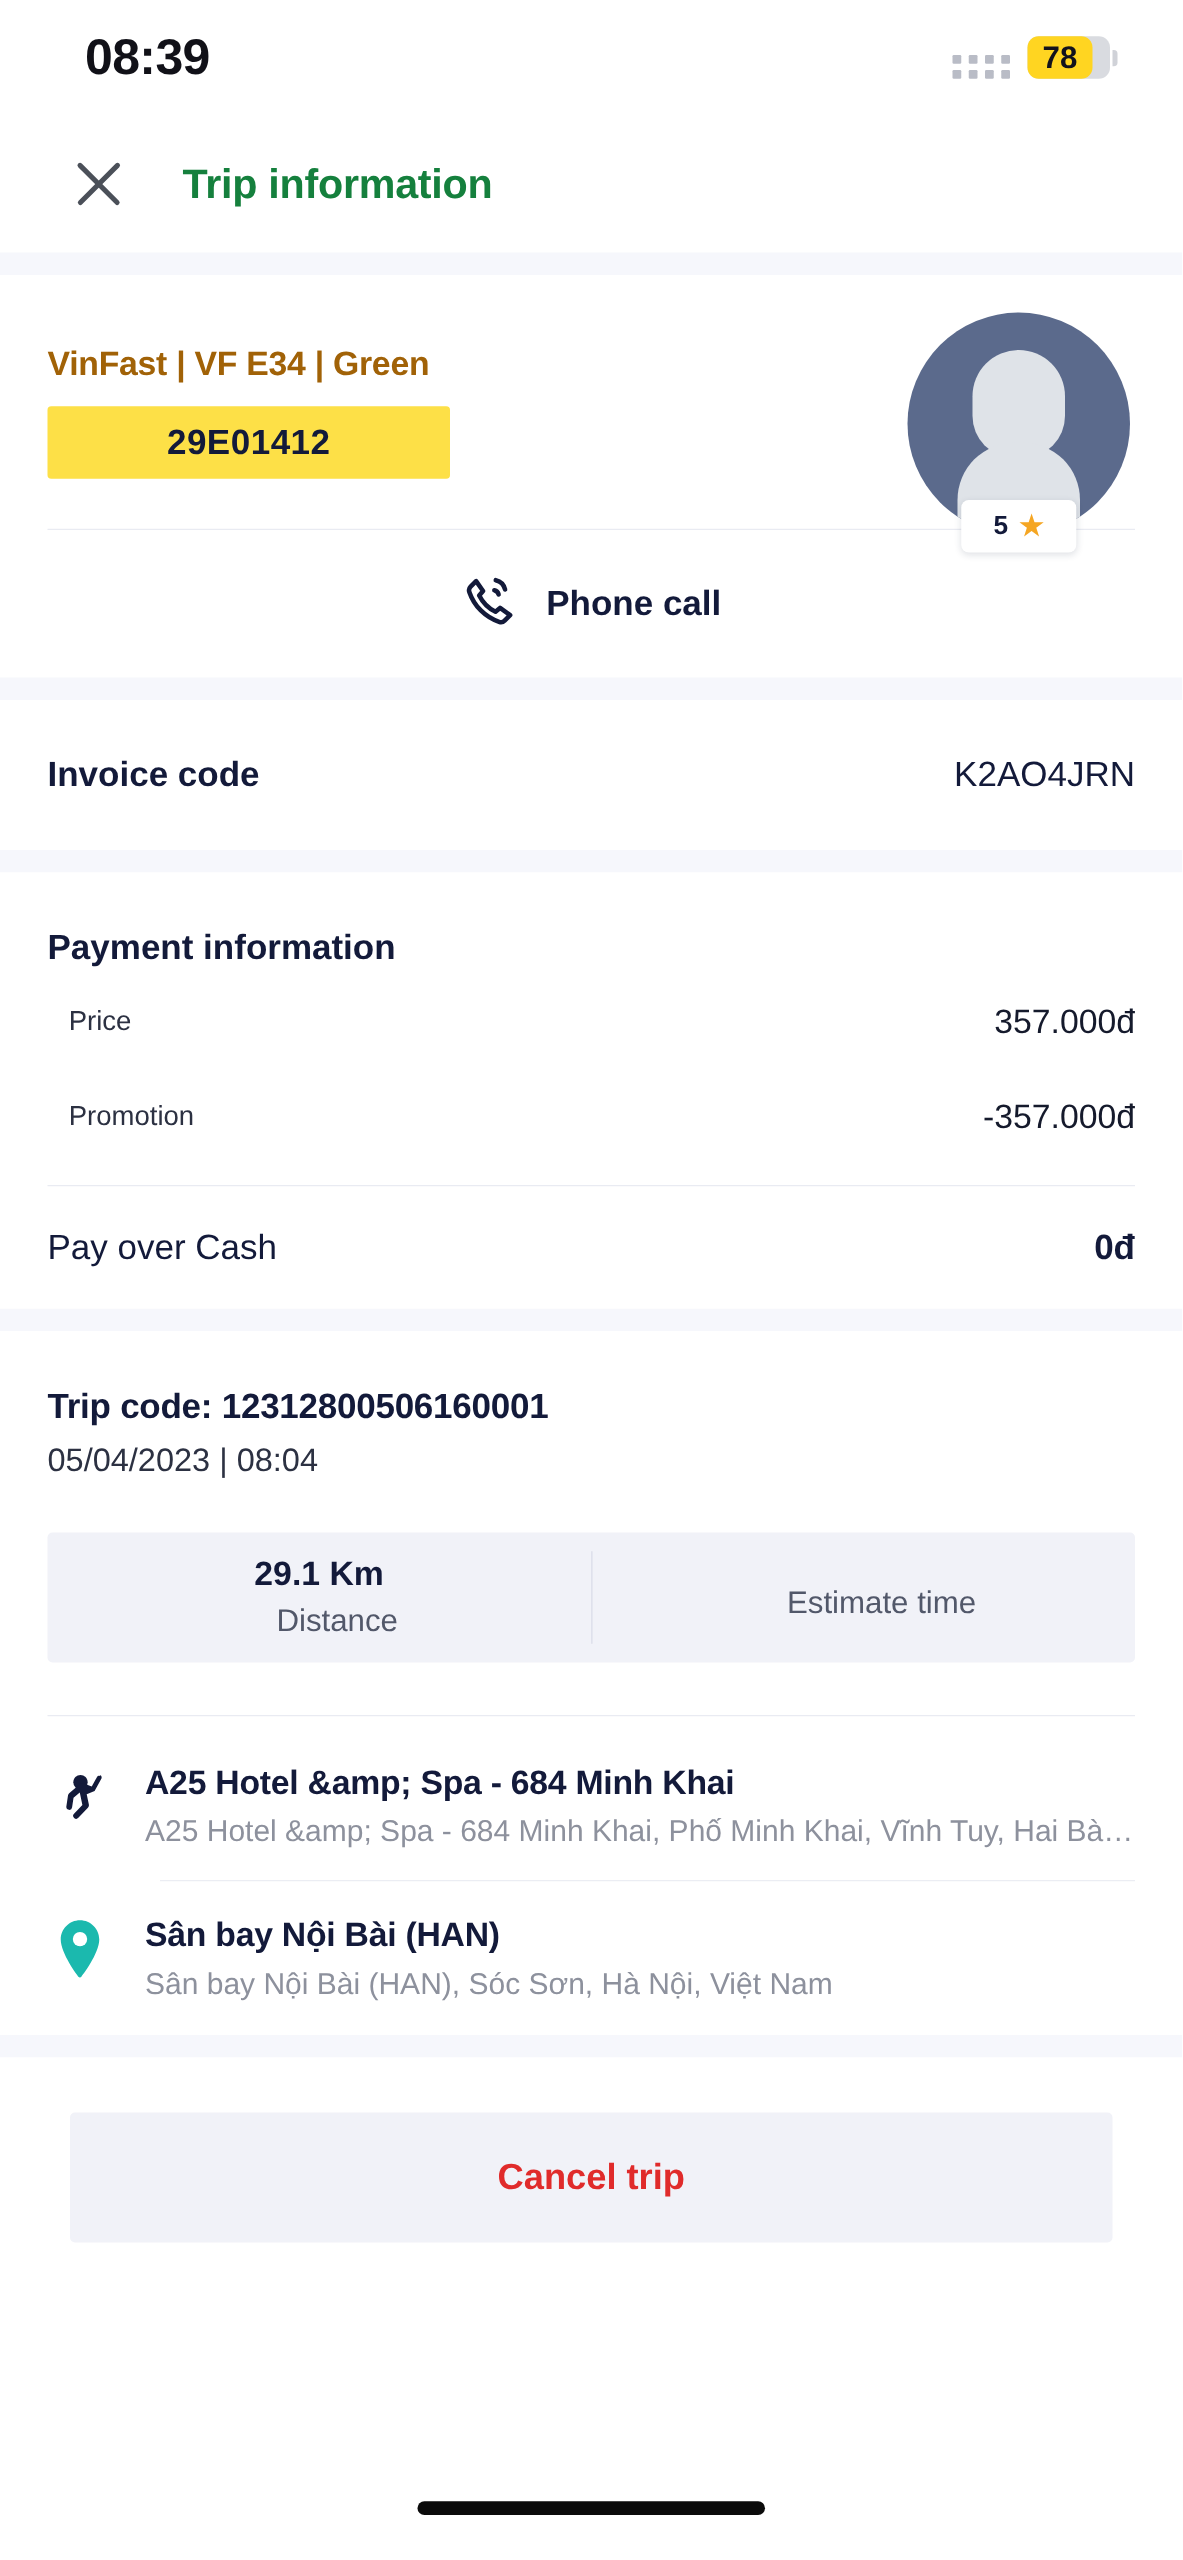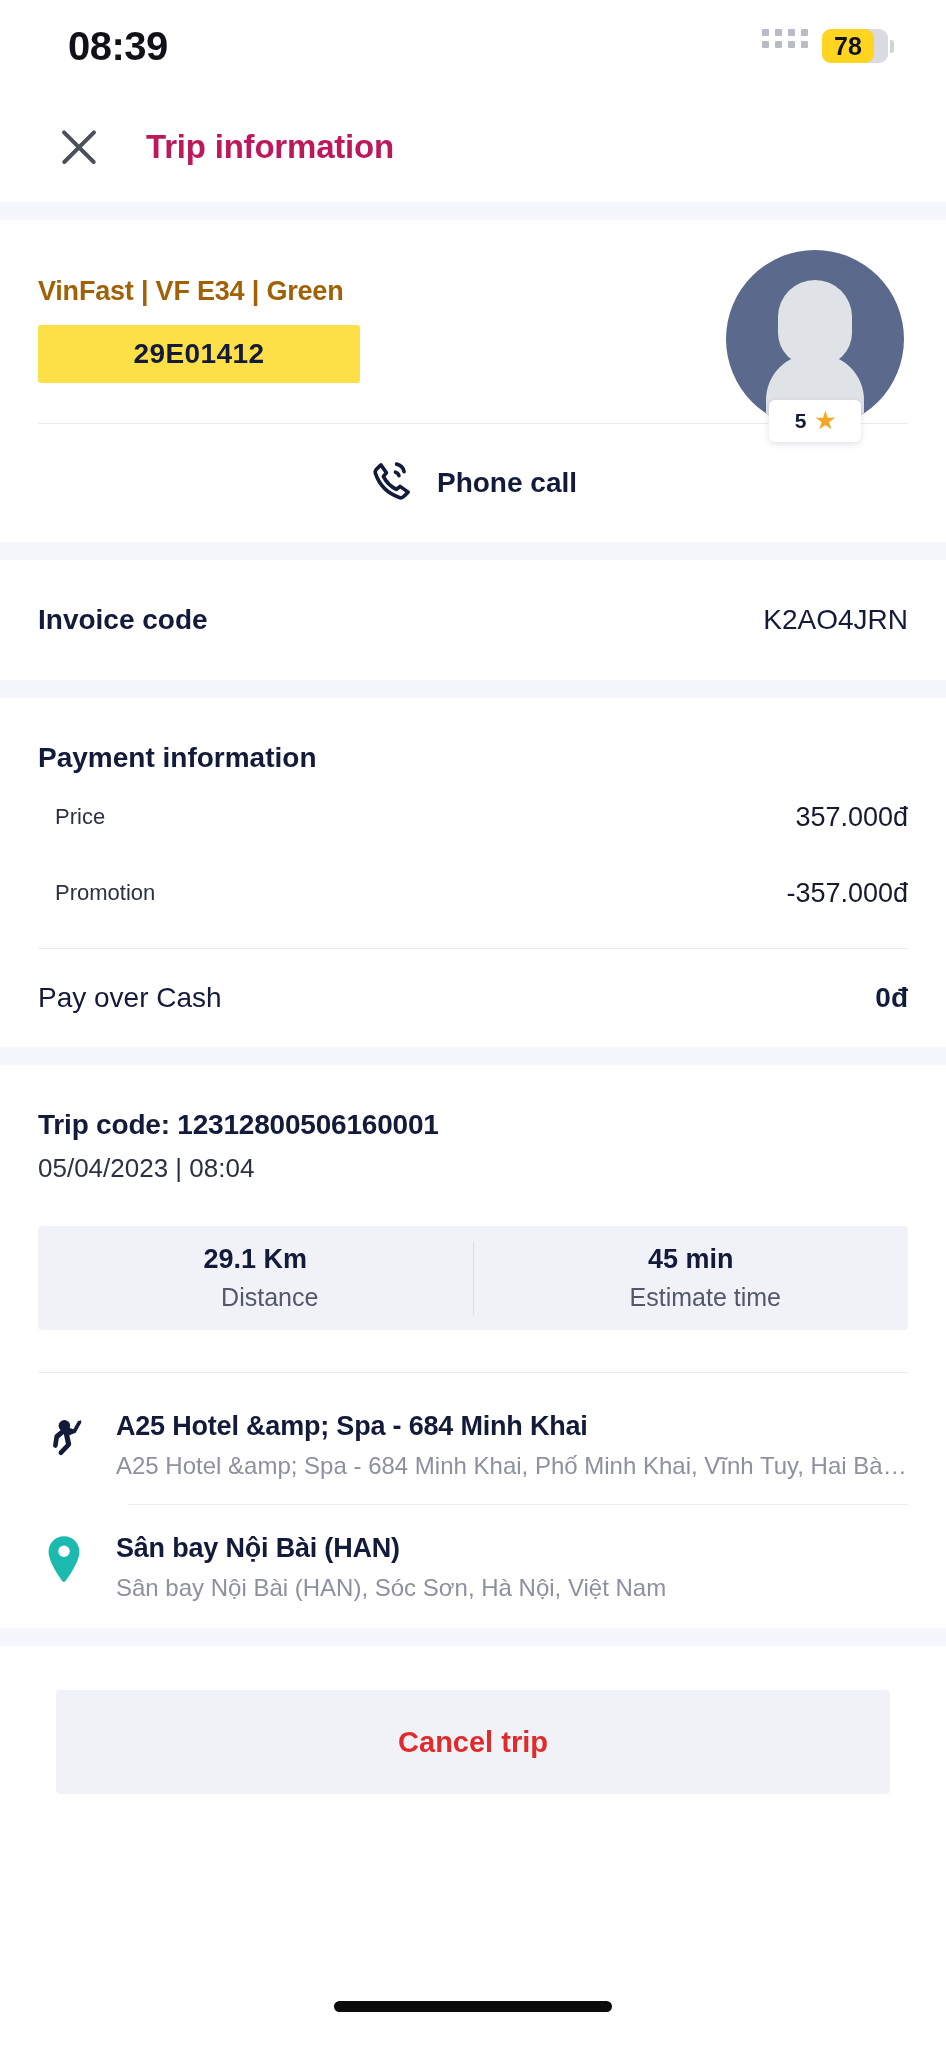--- a/index.html
+++ b/index.html
@@ -10,21 +10,21 @@
     -webkit-font-smoothing:antialiased;
   }
   .phone { width:946px; height:2048px; position:relative; background:#ffffff; overflow:hidden; }
 
   
   .statusbar {
     height:92px; display:flex; align-items:center;
     justify-content:space-between; padding:0 52px 0 68px;
   }
   .status-time { font-size:40px; font-weight:700; color:#111118; letter-spacing:-0.5px; }
-  .status-right { display:flex; align-items:flex-start; gap:14px; }
+  .status-right { display:flex; align-items:flex-end; gap:14px; }
   .dots-grid { display:grid; grid-template-columns:repeat(4,7px); grid-template-rows:repeat(2,7px);
                gap:5px 6px; }
   .dots-grid i { display:block; width:7px; height:7px; background:#b9bcc6; border-radius:1px; }
   .battery { position:relative; display:flex; align-items:center; }
   .battery-body {
     background:#d9dbe0; border-radius:9px; width:66px; height:34px;
     display:flex; align-items:center;
   }
   .battery-fill {
     background:#ffd521; border-radius:9px; width:52px; height:34px;
@@ -35,21 +35,21 @@
 
   
   .header { height:110px; display:flex; align-items:center; padding:0 0 0 56px; gap:44px; background:#fff; }
   .close-btn { width:46px; height:46px; position:relative; cursor:pointer; }
   .close-btn:before, .close-btn:after {
     content:""; position:absolute; left:50%; top:50%; width:46px; height:3.6px;
     background:#4b5059; border-radius:2px;
   }
   .close-btn:before { transform:translate(-50%,-50%) rotate(45deg); }
   .close-btn:after  { transform:translate(-50%,-50%) rotate(-45deg); }
-  .header-title { font-size:33px; font-weight:700; color:#be185d; letter-spacing:-0.2px; }
+  .header-title { font-size:33px; font-weight:700; color:#15803d; letter-spacing:-0.2px; }
 
   
   .gap { height:18px; background:#f6f7fc; }
   .section { background:#ffffff; }
 
   
   .vehicle {
     position:relative; padding:56px 38px 40px 38px;
   }
   .vehicle-name { font-size:27px; font-weight:700; color:#a16207; letter-spacing:-0.2px; }
@@ -247,21 +247,20 @@
       <div class="trip-date">05/04/2023 | 08:04</div>
     </div>
 
     <div class="stats">
       <div class="stat">
         <div class="big">29.1 Km</div>
         <div class="small">Distance</div>
       </div>
       <div class="stat-sep"></div>
       <div class="stat">
-        <div class="big">45 min</div>
         <div class="small">Estimate time</div>
       </div>
     </div>
 
     <div class="trip-bottom-rule"></div>
 
     <div class="addresses">
 
       <div class="addr">
         <div class="addr-icon">

